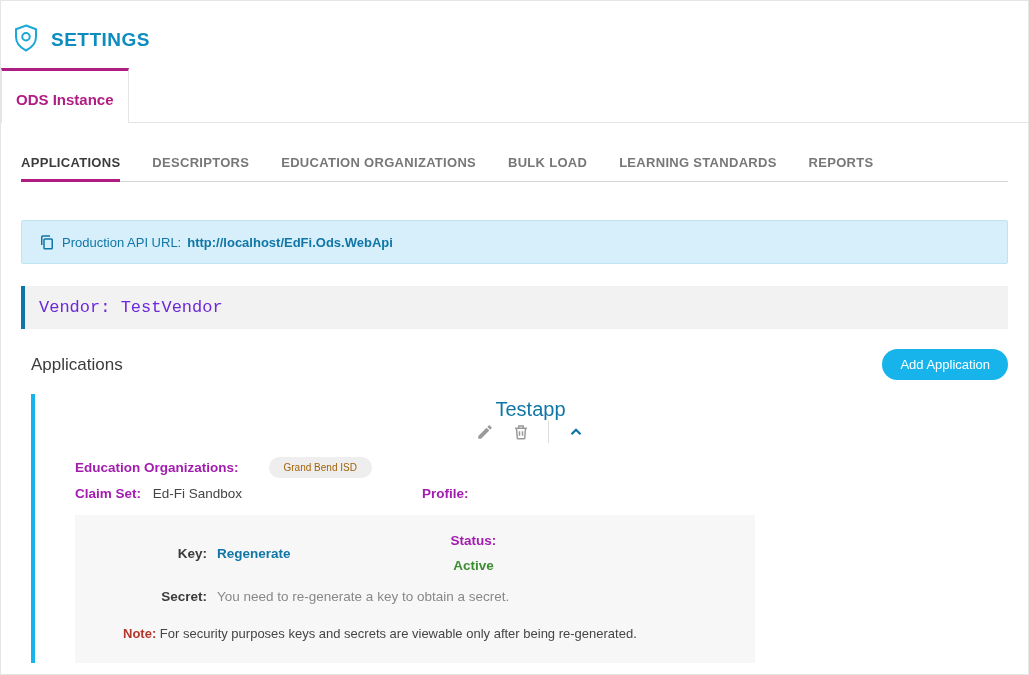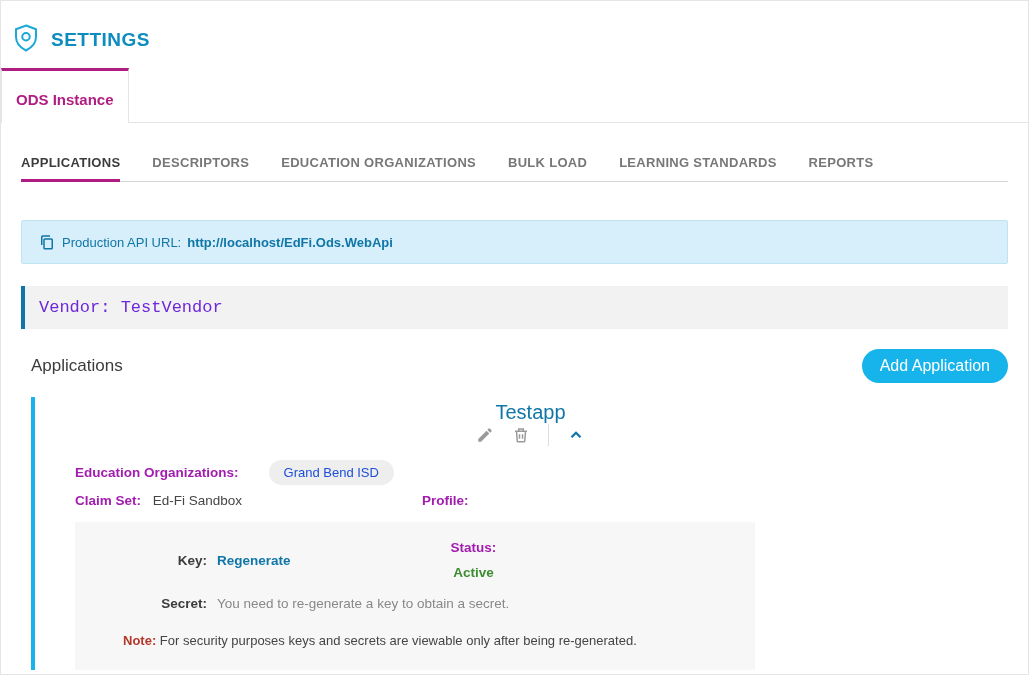--- a/index.html
+++ b/index.html
@@ -92,21 +92,21 @@
       justify-content: space-between;
       margin-top: 20px;
     }
     .apps-title { font-size: 17px; color: #3c3c3c; padding-left: 10px; }
     .btn-add {
       background: #16b4eb;
       color: #fff;
       border: none;
       border-radius: 18px;
       padding: 8px 18px;
-      font-size: 16px;
+      font-size: 13px;
       cursor: pointer;
       text-align: right;
     }
     .app-card {
       border-left: 4px solid #16b4eb;
       margin-top: 14px;
       padding: 4px 0 0 0;
       margin-left: 10px;
     }
     .app-card-head {
@@ -122,23 +122,23 @@
     .icon svg { width: 18px; height: 18px; }
     .vr { width: 1px; height: 22px; background: #ddd; }
     .chevron svg { stroke: #1076a7; }
     .details { padding: 14px 0 0 40px; font-size: 13.5px; color: #454545; }
     .detail-row { display: flex; align-items: center; gap: 6px; margin-bottom: 8px; }
     .detail-label { font-weight: 600; color: #a21caf; }
     .pill {
       background: #eee;
       border-radius: 15px;
       padding: 5px 15px;
-      font-size: 13px;
+      font-size: 10px;
       margin-left: 24px;
-      color: #1d4ed8;
+      color: #a16207;
     }
     .claim-row { display:flex; gap: 40px; }
     .key-block {
       background: #f7f7f7;
       margin: 14px 0 0 0;
       padding: 18px 22px 22px 22px;
       max-width: 680px;
     }
     .key-row { display: flex; align-items: center; margin-bottom: 16px; }
     .klabel { width: 120px; text-align: right; font-weight: 600; color: #3b3b3b; padding-right: 10px;}

